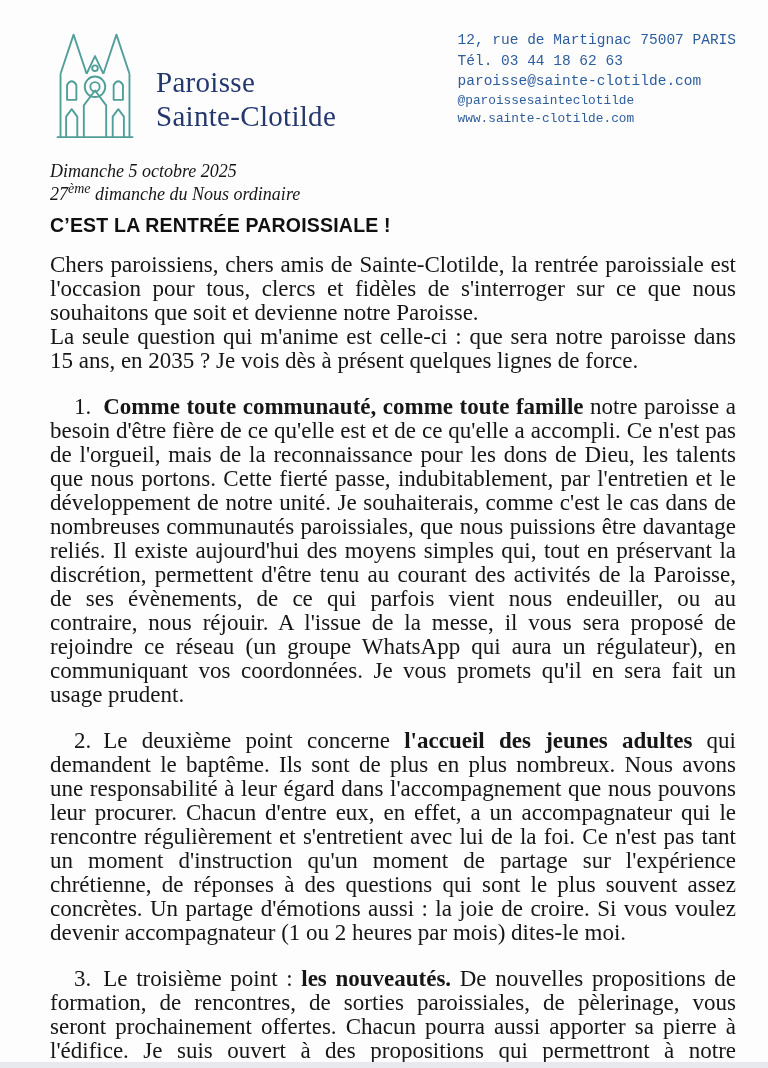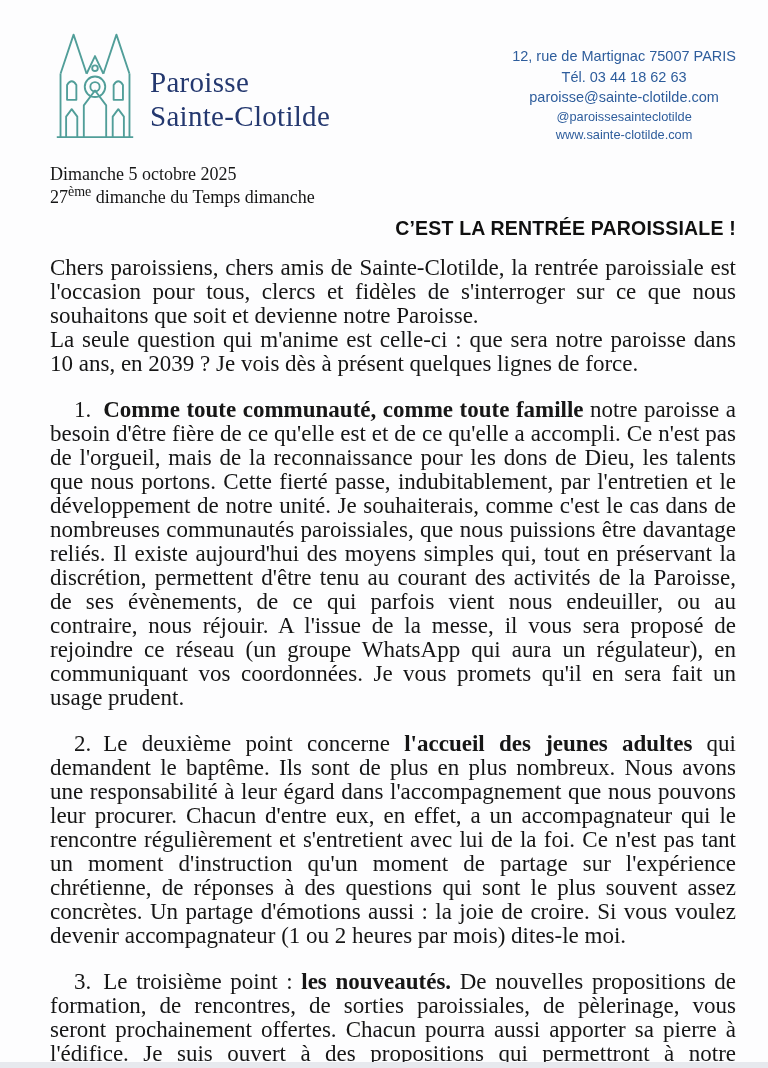--- a/index.html
+++ b/index.html
@@ -17,44 +17,44 @@
     padding: 26px 32px 0 50px;
     color: #161616;
   }
   .page-edge {
     position: absolute; left: 0; bottom: 0;
     width: 100%; height: 6px;
     background: #e7e9ee;
   }
   
   .letterhead { display: flex; justify-content: space-between; align-items: flex-start; }
-  .brand { display: flex; gap: 14px; align-items: flex-start; }
+  .brand { display: flex; gap: 20px; align-items: flex-start; }
   .logo-svg { width: 82px; height: 116px; display: block; margin-left: 4px; }
   .org-name {
     margin-top: 40px;
     font-size: 29px; line-height: 1.16;
     color: #24386f;
     letter-spacing: 0.3px;
   }
   .contact {
-    margin-top: 20px;
-    text-align: center;
-    font-family: Liberation Sans, sans-serif;
+    margin-top: 4px;
+    text-align: left;
+    font-family: Liberation Mono, monospace;
     font-size: 14.5px; line-height: 1.42;
     color: #2e5d9c;
   }
   .contact .small { font-size: 12.8px; line-height: 1.45; }
   
-  .date-block { margin-top: 18px; font-size: 18px; line-height: 1.28; }
+  .date-block { margin-top: 18px; font-size: 18px; line-height: 1.28; font-style: italic; }
   .date-block p { margin: 0; }
   .date-block sup { font-size: 14px; line-height: 0; }
   
   .doc-title {
     margin: 8px 0 0;
-    text-align: right;
+    text-align: left;
     font-family: "Liberation Sans", "DejaVu Sans", sans-serif;
     font-weight: bold;
     font-size: 19.5px;
     letter-spacing: 0.2px;
     color: #101010;
   }
   
   .body-text { margin-top: 16px; font-size: 23px; line-height: 24px; text-align: justify; }
   .body-text p { margin: 0; }
   p.num-para { margin-top: 22px; text-indent: 24px; font-family: Liberation Serif, serif; }
@@ -107,28 +107,28 @@
       <div>12, rue de Martignac 75007 PARIS</div>
       <div>Tél. 03 44 18 62 63</div>
       <div>paroisse@sainte-clotilde.com</div>
       <div class="small">@paroissesainteclotilde</div>
       <div class="small">www.sainte-clotilde.com</div>
     </div>
   </header>
 
   <div class="date-block">
     <p>Dimanche 5 octobre 2025</p>
-    <p><span>27</span><sup>ème</sup><span> dimanche du Temps dimanche</span></p>
+    <p><span>27</span><sup>ème</sup><span> dimanche du Nous ordinaire</span></p>
   </div>
 
   <h1 class="doc-title">C’EST LA RENTRÉE PAROISSIALE !</h1>
 
   <div class="body-text">
     <p>Chers paroissiens, chers amis de Sainte-Clotilde, la rentrée paroissiale est l'occasion pour tous, clercs et fidèles de s'interroger sur ce que nous souhaitons que soit et devienne notre Paroisse.</p>
-    <p>La seule question qui m'anime est celle-ci : que sera notre paroisse dans 10 ans, en 2039 ? Je vois dès à présent quelques lignes de force.</p>
+    <p>La seule question qui m'anime est celle-ci : que sera notre paroisse dans 15 ans, en 2035 ? Je vois dès à présent quelques lignes de force.</p>
 
     <p class="num-para"><span class="num">1.</span><span></span><b>Comme toute communauté, comme toute famille</b><span> notre paroisse a besoin d'être fière de ce qu'elle est et de ce qu'elle a accompli. Ce n'est pas de l'orgueil, mais de la reconnaissance pour les dons de Dieu, les talents que nous portons. Cette fierté passe, indubitablement, par l'entretien et le développement de notre unité. Je souhaiterais, comme c'est le cas dans de nombreuses communautés paroissiales, que nous puissions être davantage reliés. Il existe aujourd'hui des moyens simples qui, tout en préservant la discrétion, permettent d'être tenu au courant des activités de la Paroisse, de ses évènements, de ce qui parfois vient nous endeuiller, ou au contraire, nous réjouir. A l'issue de la messe, il vous sera proposé de rejoindre ce réseau (un groupe WhatsApp qui aura un régulateur), en communiquant vos coordonnées. Je vous promets qu'il en sera fait un usage prudent.</span></p>
 
     <p class="num-para"><span class="num">2.</span><span>Le deuxième point concerne </span><b>l'accueil des jeunes adultes</b><span> qui demandent le baptême. Ils sont de plus en plus nombreux. Nous avons une responsabilité à leur égard dans l'accompagnement que nous pouvons leur procurer. Chacun d'entre eux, en effet, a un accompagnateur qui le rencontre régulièrement et s'entretient avec lui de la foi. Ce n'est pas tant un moment d'instruction qu'un moment de partage sur l'expérience chrétienne, de réponses à des questions qui sont le plus souvent assez concrètes. Un partage d'émotions aussi : la joie de croire. Si vous voulez devenir accompagnateur (1 ou 2 heures par mois) dites-le moi.</span></p>
 
     <p class="num-para"><span class="num">3.</span><span>Le troisième point : </span><b>les nouveautés.</b><span> De nouvelles propositions de formation, de rencontres, de sorties paroissiales, de pèlerinage, vous seront prochainement offertes. Chacun pourra aussi apporter sa pierre à l'édifice. Je suis ouvert à des propositions qui permettront à notre Communauté, à notre belle Communauté, de croître devant Dieu et de lui plaire.</span></p>
   </div>
 
   <div class="closing">
     <span>Je vous dis ma fidèle prière et mon dévouement.</span>

